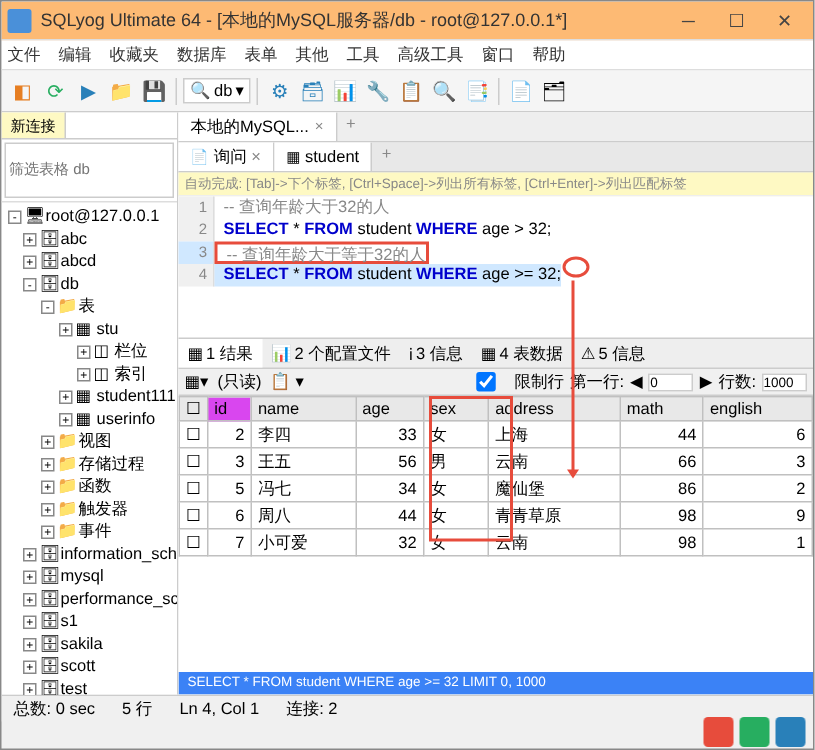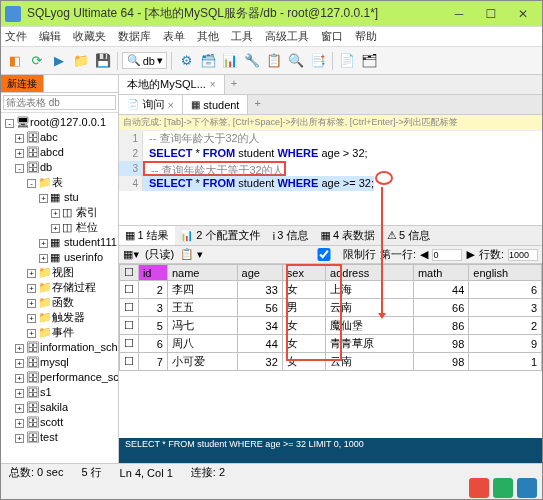--- a/index.html
+++ b/index.html
@@ -1,37 +1,37 @@
 <!DOCTYPE html>
 <html><head>
 <meta charset="utf-8">
 <style>
 *{box-sizing:border-box;margin:0;padding:0;font-family:"Microsoft YaHei",Arial,sans-serif;font-size:11px}
 body{background:#f0f0f0;width:543px;height:500px;overflow:hidden;border:1px solid #888}
-.titlebar{height:26px;background:#bef264;display:flex;align-items:center;padding:0 4px;border-bottom:1px solid #ddd}
+.titlebar{height:26px;background:#fdba74;display:flex;align-items:center;padding:0 4px;border-bottom:1px solid #ddd}
 .titlebar .logo{width:16px;height:16px;background:#4a90d9;border-radius:2px;margin-right:6px}
 .titlebar .title{flex:1;font-size:12px;color:#333}
 .winbtns{display:flex;gap:2px}
 .winbtn{width:30px;height:20px;display:flex;align-items:center;justify-content:center;font-size:12px;color:#444}
 .menubar{height:20px;background:#fff;display:flex;align-items:center;padding:0 4px;gap:12px;border-bottom:1px solid #ddd}
 .menubar span{color:#333;cursor:default}
 .toolbar{height:28px;background:#f5f5f5;display:flex;align-items:center;padding:0 4px;gap:2px;border-bottom:1px solid #ccc}
 .tbtn{width:20px;height:20px;display:flex;align-items:center;justify-content:center;border-radius:2px;font-size:13px}
 .tbtn.orange{color:#e67e22}
 .tbtn.green{color:#27ae60}
 .tbtn.blue{color:#2980b9}
 .tsep{width:1px;height:18px;background:#ccc;margin:0 2px}
 .dbsel{display:flex;align-items:center;gap:2px;border:1px solid #ccc;padding:1px 4px;background:#fff;font-size:11px}
 .main{display:flex;height:calc(100% - 110px)}
 .left{width:118px;background:#fff;border-right:1px solid #ccc;display:flex;flex-direction:column}
 .ltabs{height:18px;display:flex;border-bottom:1px solid #ccc}
 .ltab{padding:2px 6px;font-size:10px;background:#f0f0f0;border-right:1px solid #ccc}
-.ltab.active{background:#f97316}
+.ltab.active{background:#fef9c3}
 .filter{padding:2px;border-bottom:1px solid #ddd}
-.filter input{width:100%;border:1px solid #ccc;padding:1px 2px;font-size:10px;color:#888}
+.filter input{width:100%;border:1px solid #ccc;padding:12px 2px;font-size:10px;color:#888}
 .tree{flex:1;overflow:auto;padding:2px;font-size:10px;line-height:15px}
 .tn{white-space:nowrap;padding:0 2px}
 .tn .exp{display:inline-block;width:9px;height:9px;border:1px solid #888;text-align:center;line-height:7px;font-size:8px;margin-right:2px;background:#fff}
 .tn .ico{display:inline-block;width:12px;margin-right:2px}
 .i1{padding-left:12px}.i2{padding-left:24px}.i3{padding-left:36px}.i4{padding-left:48px}
 .right{flex:1;display:flex;flex-direction:column;background:#fff}
 .rtabs{height:20px;display:flex;background:#eee;border-bottom:1px solid #ccc}
 .rtab{padding:2px 8px;background:#fff;border-right:1px solid #ccc;font-size:10px;display:flex;align-items:center;gap:4px}
 .rtab .x{color:#888;font-size:10px}
 .qtabs{height:20px;display:flex;background:#e8e8e8;border-bottom:1px solid #ccc}
@@ -56,21 +56,21 @@
 .gridbar{height:18px;background:#f0f0f0;display:flex;align-items:center;padding:0 4px;gap:6px;font-size:9px;border-bottom:1px solid #ccc}
 .gridbar .r{margin-left:auto;display:flex;gap:4px;align-items:center}
 .gridbar input{width:30px;font-size:9px;border:1px solid #ccc}
 table{border-collapse:collapse;width:100%;font-size:10px}
 th,td{border:1px solid #c0c0c0;padding:1px 4px;text-align:left;height:15px}
 th{background:#e8e8e8;font-weight:normal}
 th.id{background:#d946ef}
 td.r{text-align:right}
 .chk{width:14px;text-align:center}
 .redcol{position:absolute;border:2px solid #e74c3c;pointer-events:none}
-.statusq{height:25px;background:#0c4a6e;color:#fff;font-size:9px;padding:1px 6px}
+.statusq{height:15px;background:#3b82f6;color:#fff;font-size:9px;padding:1px 6px}
 .statusbar{height:18px;background:#f0f0f0;display:flex;align-items:center;padding:0 8px;gap:18px;font-size:10px;border-top:1px solid #ccc}
 .bottomicons{position:fixed;bottom:2px;right:6px;display:flex;gap:4px}
 .bico{width:20px;height:20px;border-radius:3px}
 </style>
 </head>
 <body>
 
 <div class="titlebar">
  <div class="logo"></div>
  <div class="title">SQLyog Ultimate 64 - [本地的MySQL服务器/db - root@127.0.0.1*]</div>
@@ -121,22 +121,22 @@
         <div class="ltab active">新连接</div>
       </div>
   <div class="filter"><input placeholder="筛选表格 db" style=""></div>
   <div class="tree">
    <div class="tn"><span class="exp">-</span><span class="ico">🖥</span><span>root@127.0.0.1</span></div>
    <div class="tn i1"><span class="exp">+</span><span class="ico">🗄</span><span>abc</span></div>
    <div class="tn i1"><span class="exp">+</span><span class="ico">🗄</span><span>abcd</span></div>
    <div class="tn i1"><span class="exp">-</span><span class="ico">🗄</span><span>db</span></div>
    <div class="tn i2"><span class="exp">-</span><span class="ico">📁</span><span>表</span></div>
    <div class="tn i3"><span class="exp">+</span><span class="ico">▦</span><span>stu</span></div>
+   <div class="tn i4"><span class="exp">+</span><span class="ico">◫</span><span>栏位</span></div>
    <div class="tn i4"><span class="exp">+</span><span class="ico">◫</span><span>索引</span></div>
-   <div class="tn i4"><span class="exp">+</span><span class="ico">◫</span><span>栏位</span></div>
    <div class="tn i3"><span class="exp">+</span><span class="ico">▦</span><span>student111</span></div>
    <div class="tn i3"><span class="exp">+</span><span class="ico">▦</span><span>userinfo</span></div>
    <div class="tn i2"><span class="exp">+</span><span class="ico">📁</span><span>视图</span></div>
    <div class="tn i2"><span class="exp">+</span><span class="ico">📁</span><span>存储过程</span></div>
    <div class="tn i2"><span class="exp">+</span><span class="ico">📁</span><span>函数</span></div>
    <div class="tn i2"><span class="exp">+</span><span class="ico">📁</span><span>触发器</span></div>
    <div class="tn i2"><span class="exp">+</span><span class="ico">📁</span><span>事件</span></div>
    <div class="tn i1"><span class="exp">+</span><span class="ico">🗄</span><span>information_schema</span></div>
    <div class="tn i1"><span class="exp">+</span><span class="ico">🗄</span><span>mysql</span></div>
    <div class="tn i1"><span class="exp">+</span><span class="ico">🗄</span><span>performance_schema</span></div>

